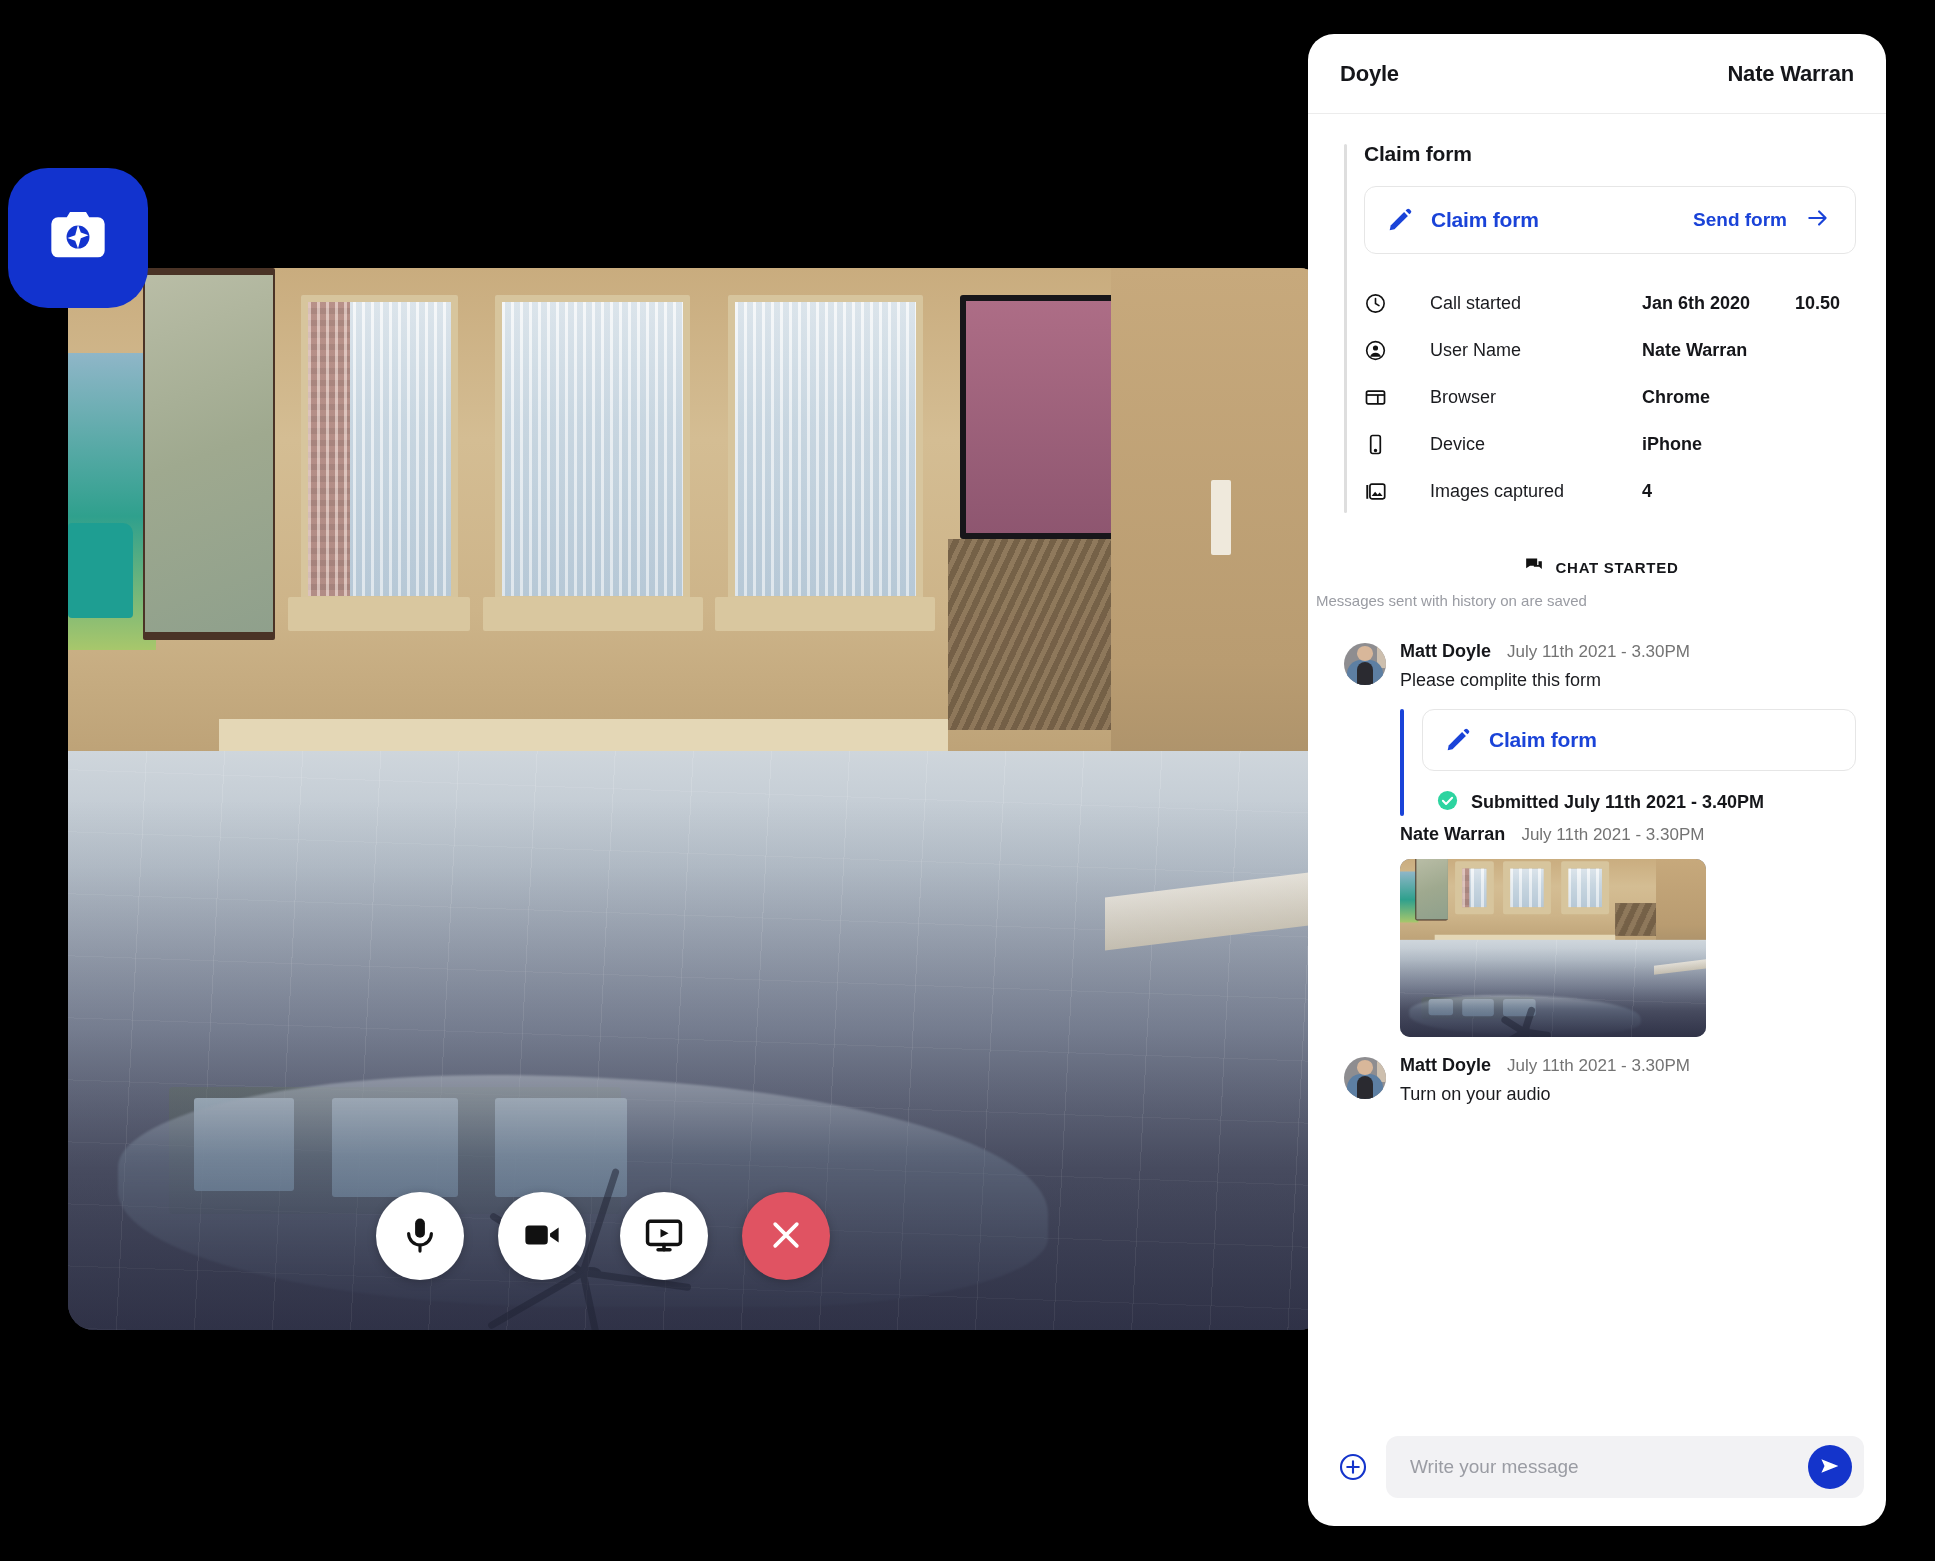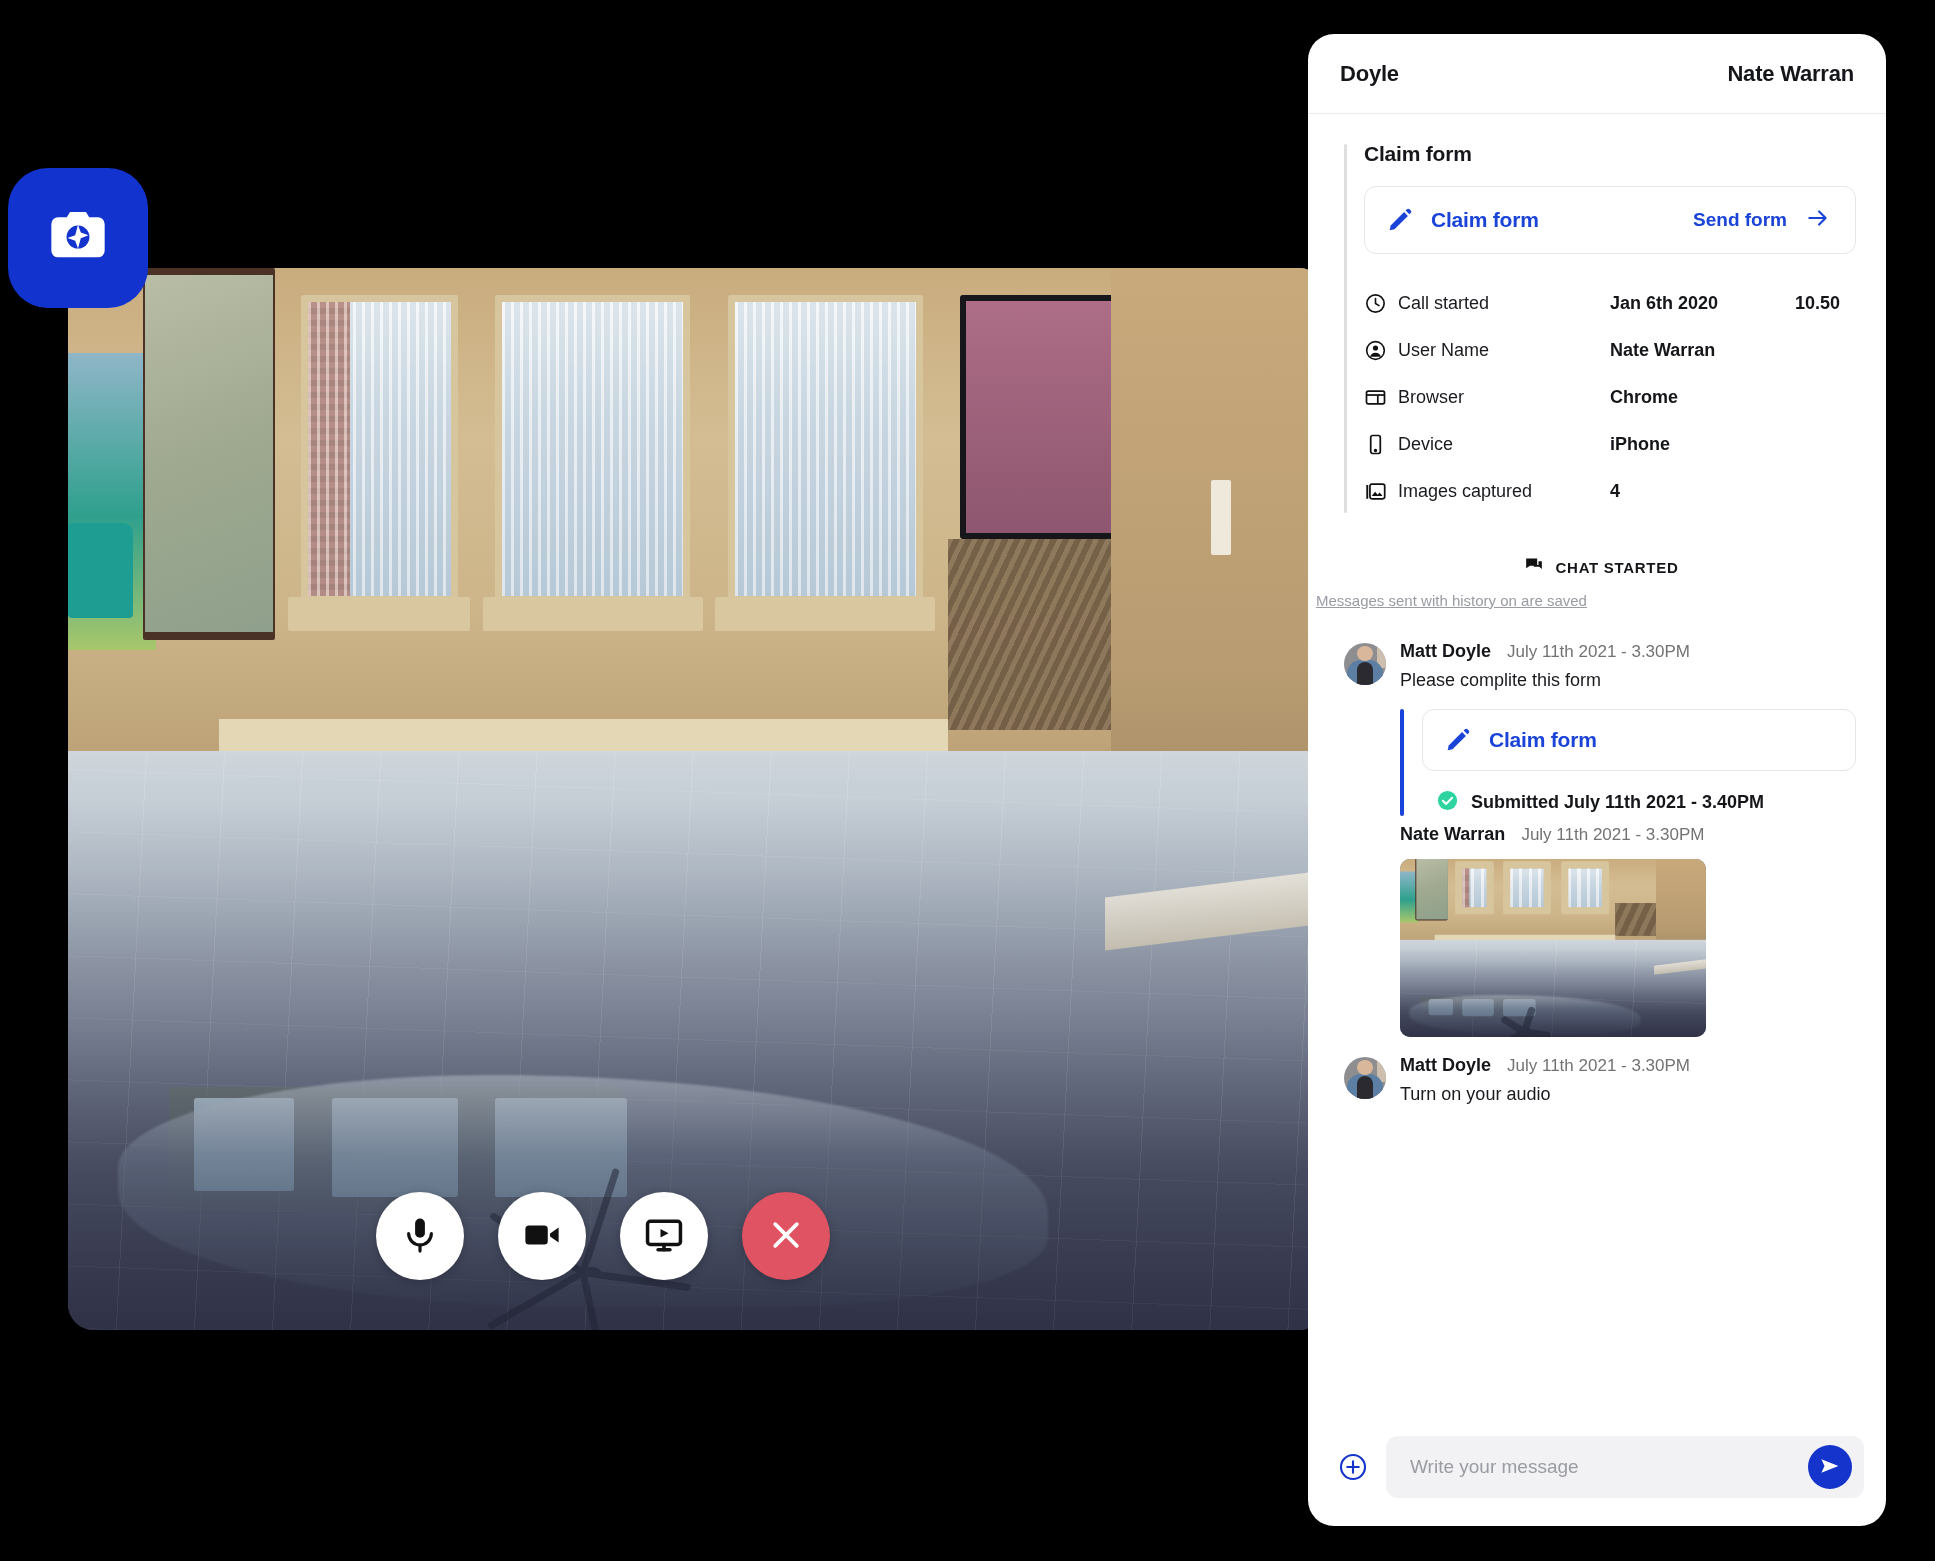--- a/index.html
+++ b/index.html
@@ -218,30 +218,30 @@
   .form-card .fc-label { font-size: 21px; font-weight: 600; color:#1A43D8; letter-spacing:-.2px;}
   .form-card .spacer { flex:1; }
   .form-card .send-label { font-size: 19px; font-weight: 600; color:#1A43D8; margin-right: 18px;}
 
   .meta-list { margin-top: 26px; }
   .meta-row {
     display:flex; align-items:center;
     height: 47px;
   }
   .meta-row .mi { width: 34px; display:flex; align-items:center; }
-  .meta-row .mlabel { font-size: 18px; color:#1A1B1F; flex: 0 0 212px; }
+  .meta-row .mlabel { font-size: 18px; color:#1A1B1F; flex: 0 0 212px; margin-left: 32px; }
   .meta-row .mval   { font-size: 18px; font-weight: 700; color:#15161A; }
   .meta-row .mval2  { font-size: 18px; font-weight: 700; color:#15161A; margin-left: auto; padding-right: 16px;}
 
   .chat-started {
     margin-top: 40px; text-align:left;
   }
   .cs-row { display:flex; align-items:center; justify-content:center; gap: 12px; }
   .cs-label { font-size: 15px; font-weight: 700; color:#15161A; letter-spacing: .7px; }
-  .cs-sub { margin-top: 13px; font-size: 15px; color:#9A9CA3;text-decoration:underline; }
+  .cs-sub { margin-top: 13px; font-size: 15px; color:#9A9CA3; }
 
   .messages { margin-top: 32px; padding: 0 30px 0 28px; }
   .msg { display:flex; margin-bottom: 8px; }
   .avatar {
     flex: 0 0 42px; width:42px; height:42px; border-radius:50%;
     margin-right: 14px; margin-top: 2px; overflow:hidden;
     background: #8e8d90;
     position: relative;
   }
   .avatar .av-head{ position:absolute; left:31%; top:8%; width:38%; height:34%; background:#d8b79a; border-radius:50%;}

